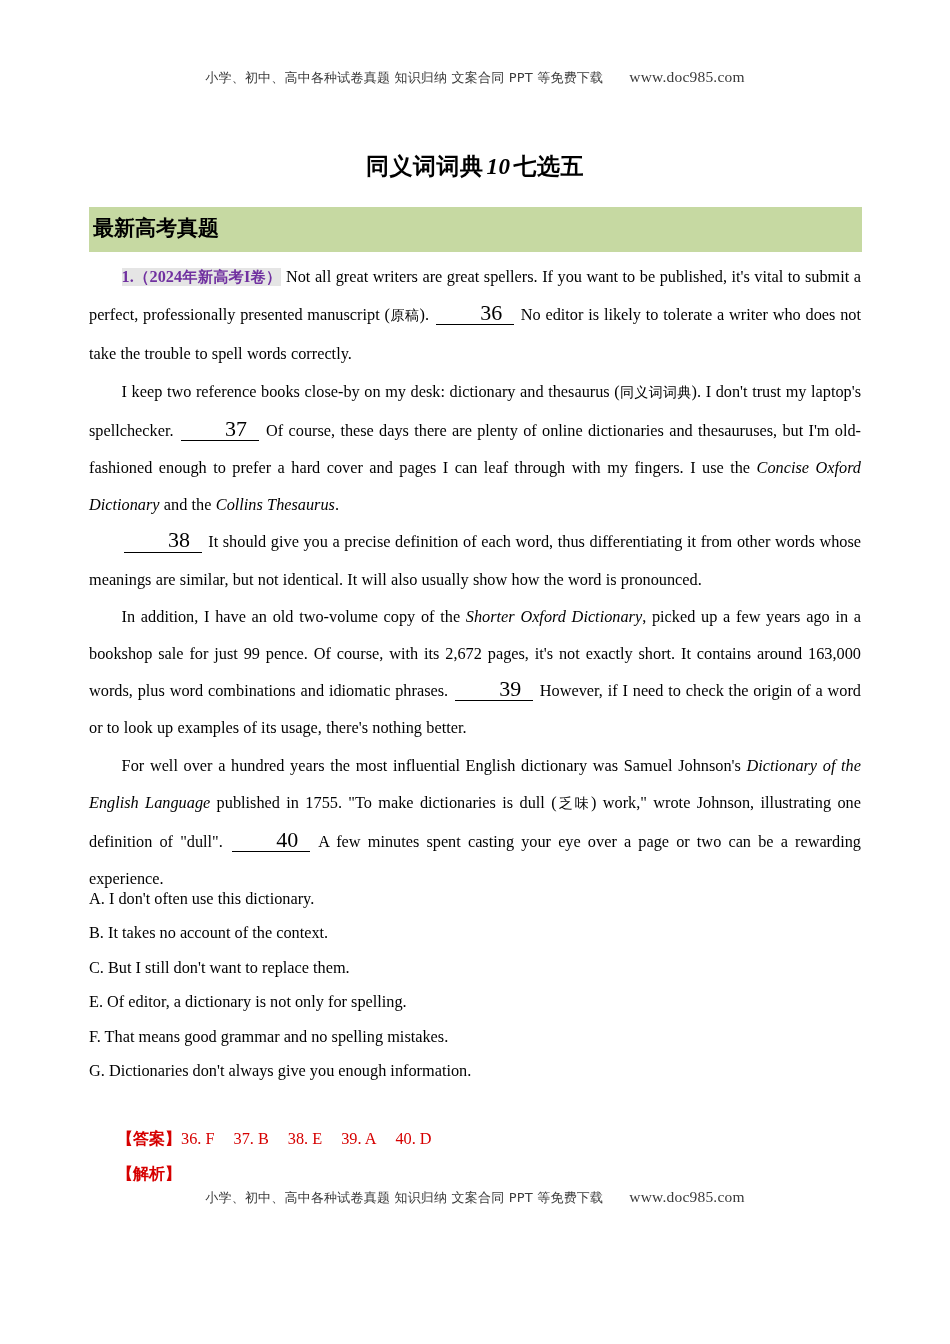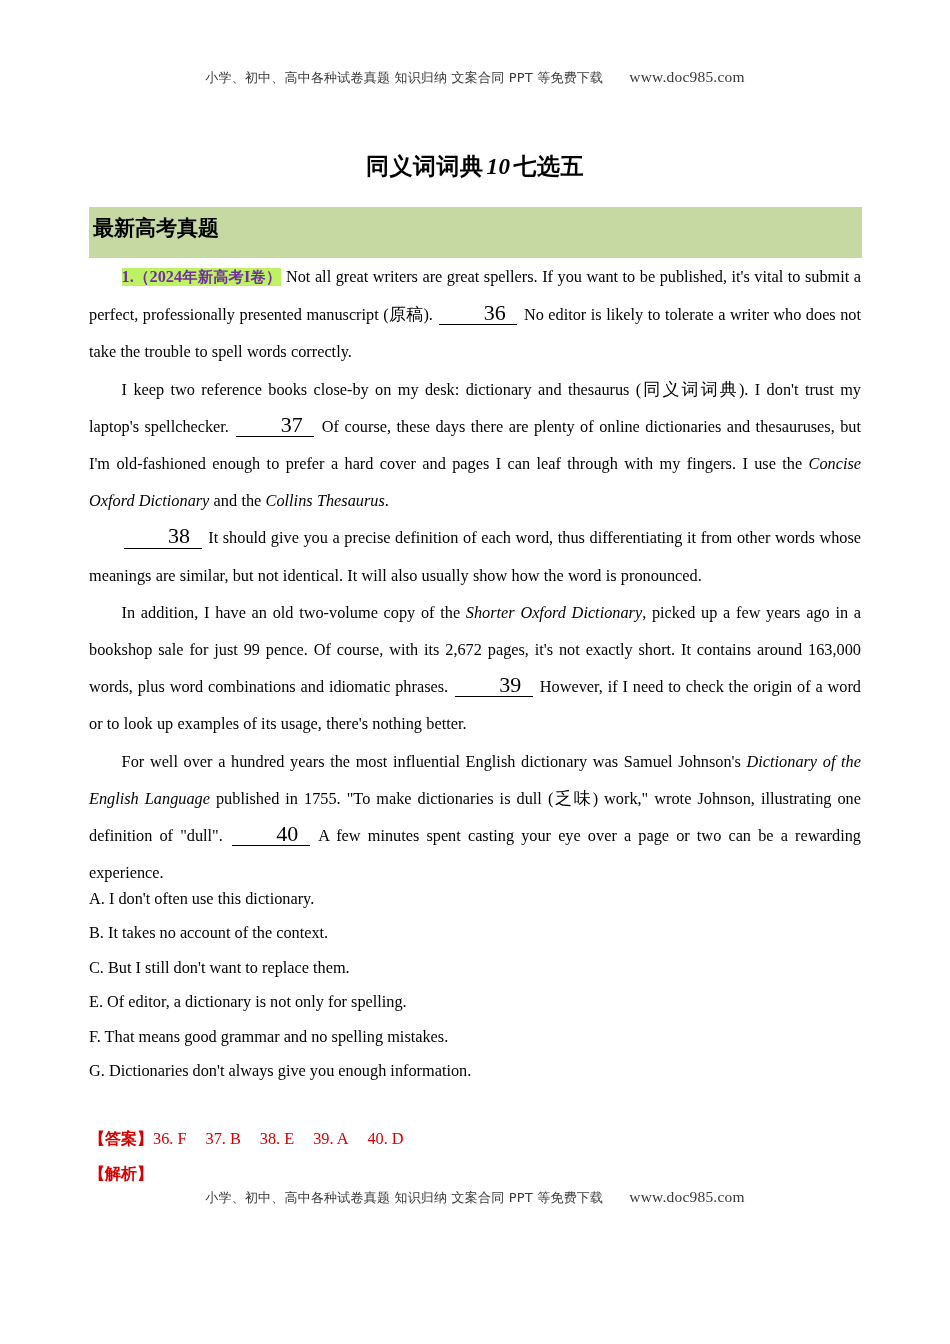--- a/index.html
+++ b/index.html
@@ -60,21 +60,21 @@
     padding: 0 3px;
     font-style: italic;
   }
 
   
   .section-banner {
     position: absolute;
     left: 89px;
     top: 207px;
     width: 773px;
-    height: 51px;
+    height: 45px;
     background: #c6d9a2;
     box-sizing: border-box;
   }
   .section-banner .label {
     position: absolute;
     left: 4px;
     top: 6px;
     font-family: "DejaVu Sans", "Liberation Sans", sans-serif;
     font-weight: bold;
     font-size: 21px;
@@ -96,21 +96,21 @@
     font-size: 16.3px;
     line-height: 37.2px;
     text-align: justify;
     text-justify: inter-word;
     text-indent: 2em;
     word-spacing: 0.2px;
   }
 
   .qnum {
     color: #7030a0;
-    background: #bef264;
+    background: #e5e5e5;
     font-weight: bold;
     font-family: "DejaVu Sans", "Liberation Sans", sans-serif;
     font-size: 15.2px;
   }
   .qnum .lat {
     font-family: "Liberation Serif", serif;
     font-weight: bold;
     font-size: 16.3px;
   }
 
@@ -118,21 +118,21 @@
     display: inline-block;
     min-width: 78px;
     text-align: center;
     border-bottom: 1.6px solid #000;
     line-height: 1.05;
     margin: 0 2px;
     font-size: 22px;
   }
 
   .it { font-style: italic; }
-  .cnin { font-family: Liberation Serif, serif; font-size: 17px; }
+  .cnin { font-family: Liberation Mono, monospace; font-size: 14px; }
 
   
   .options {
     position: absolute;
     left: 89px;
     top: 882px;
     width: 772px;
   }
   .options .opt {
     font-size: 16.3px;
@@ -145,20 +145,21 @@
     position: absolute;
     left: 89px;
     top: 1122px;
     width: 772px;
     color: #d60000;
   }
   .answers .line {
     font-size: 16.3px;
     line-height: 34.5px;
     white-space: nowrap;
+    margin-left: 28px;
   }
   .answers .tag {
     font-family: "DejaVu Sans", "Liberation Sans", sans-serif;
     font-weight: bold;
     font-size: 16px;
   }
   .answers .ansitem { display: inline-block; margin-right: 19px; }
 </style>
 </head>
 <body>

